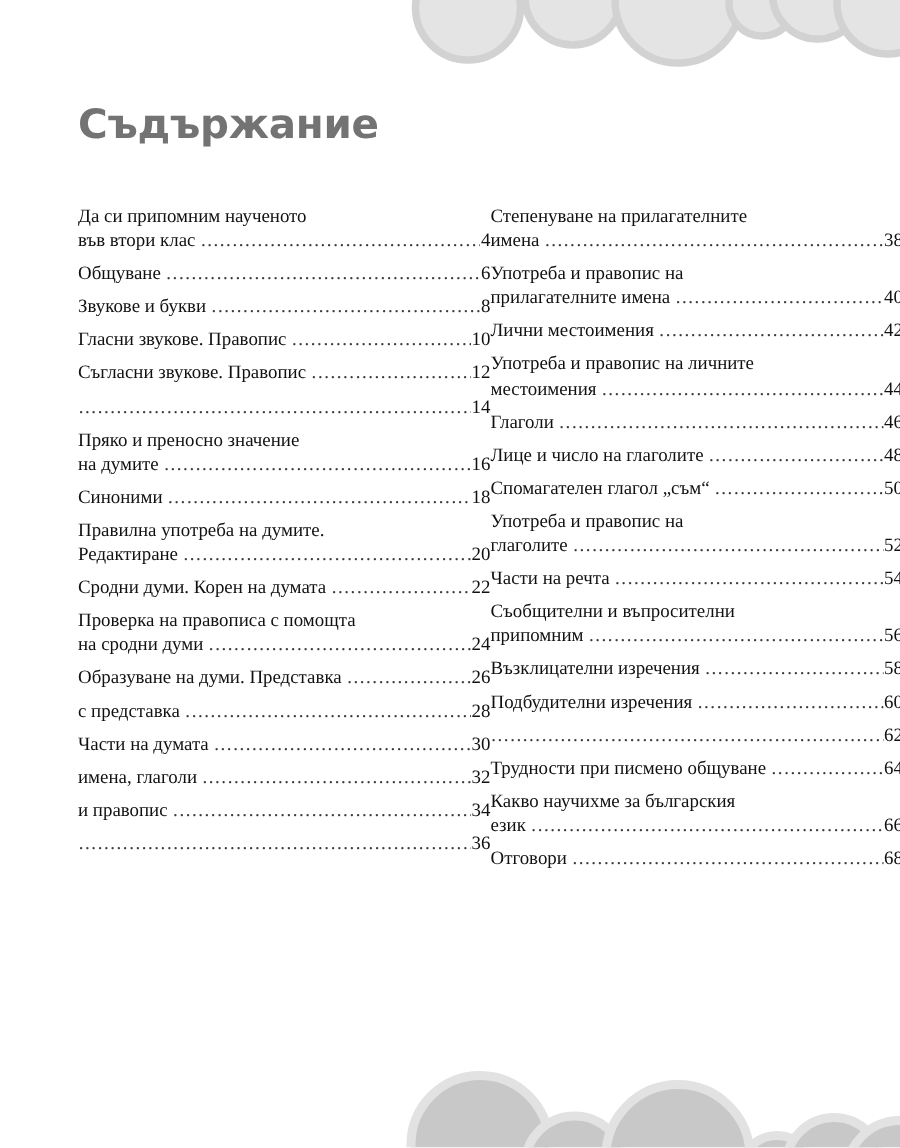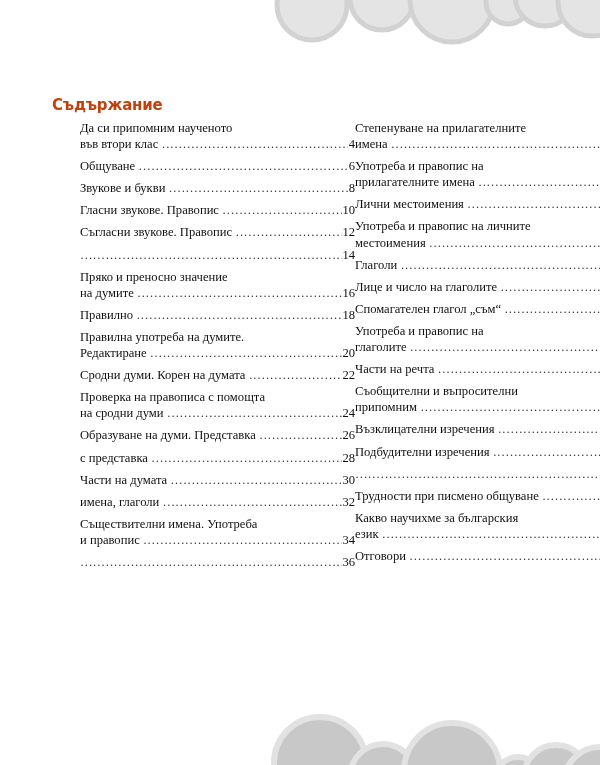--- a/index.html
+++ b/index.html
@@ -28,34 +28,32 @@
 
   .cloud-band svg { display:block; width:600px; height:100%; }
 
   
   .page-title {
     position: absolute;
     left: 52px;
     top: 68px;
     font-family: "DejaVu Sans", "Liberation Sans", sans-serif;
     font-weight: 700;
-    font-size: 15px;
+    font-size: 27px;
     letter-spacing: -0.2px;
-    color: #c2410c;
-    margin-top: 28px;
+    color: #737373;
   }
 
   
   .toc-columns {
     position: absolute;
-    top: 120px;
+    top: 136px;
     left: 0;
     width: 484px;
     display: flex;
-    padding-left: 28px;
   }
 
   .toc-column {
     flex: 0 0 auto;
   }
   #toc-column-left  { width: 275px; margin-left: 52px; }
   #toc-column-right { width: 275px; margin-left: 0px; }
 
   
   .toc-entry {
@@ -164,21 +162,21 @@
       <div class="toc-entry">
         <div class="entry-line">Пряко и преносно значение</div>
         <div class="entry-lastline">
           <span class="entry-text">на думите </span>
           <span class="entry-leader">..........................................................................................</span>
           <span class="entry-page">16</span>
         </div>
       </div>
       <div class="toc-entry">
         <div class="entry-lastline">
-          <span class="entry-text">Правилно </span>
+          <span class="entry-text">Синоними </span>
           <span class="entry-leader">..........................................................................................</span>
           <span class="entry-page">18</span>
         </div>
       </div>
       <div class="toc-entry">
         <div class="entry-line">Правилна употреба на думите.</div>
         <div class="entry-lastline">
           <span class="entry-text">Редактиране </span>
           <span class="entry-leader">..........................................................................................</span>
           <span class="entry-page">20</span>
@@ -221,21 +219,20 @@
         </div>
       </div>
       <div class="toc-entry">
         <div class="entry-lastline">
           <span class="entry-text">имена, глаголи </span>
           <span class="entry-leader">..........................................................................................</span>
           <span class="entry-page">32</span>
         </div>
       </div>
       <div class="toc-entry">
-        <div class="entry-line">Съществителни имена. Употреба</div>
         <div class="entry-lastline">
           <span class="entry-text">и правопис </span>
           <span class="entry-leader">..........................................................................................</span>
           <span class="entry-page">34</span>
         </div>
       </div>
       <div class="toc-entry">
         <div class="entry-lastline">
           <span class="entry-leader">..........................................................................................</span>
           <span class="entry-page">36</span>

